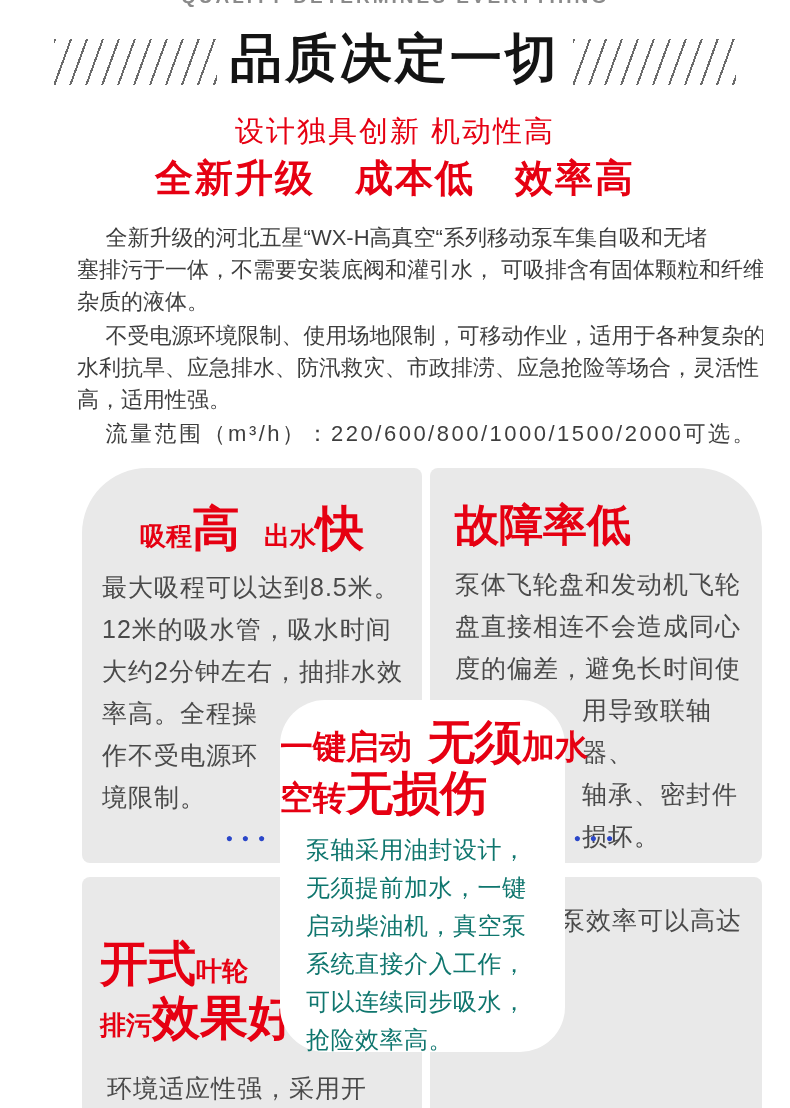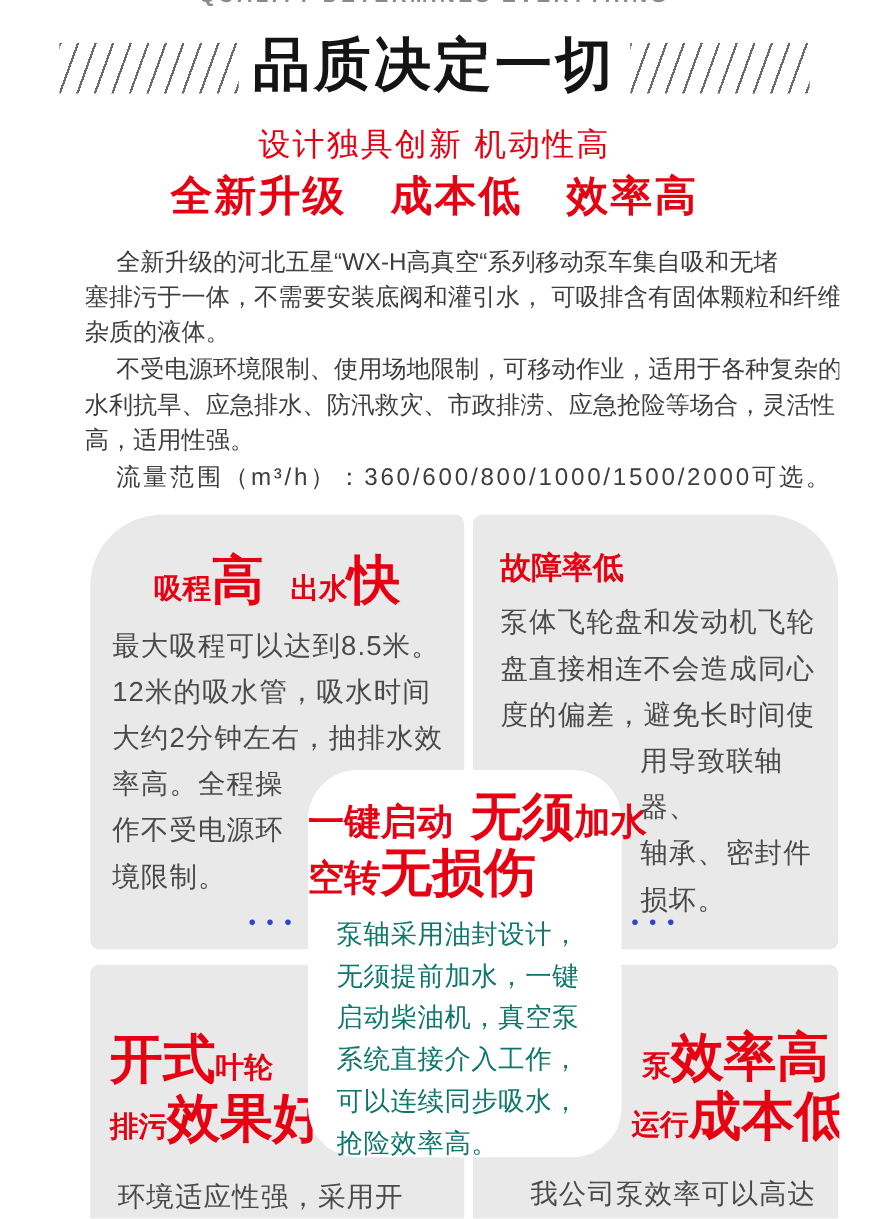--- a/index.html
+++ b/index.html
@@ -45,21 +45,21 @@
   .card-title{color:var(--accent_red);font-weight:bold;white-space:nowrap;line-height:1.12;}
   .ts{font-size:26px;}
   .tl{font-size:48px;}
   .gap{display:inline-block;width:24px;}
 
   .card-body{color:#4a4a4a;font-size:25px;line-height:42px;letter-spacing:1px;white-space:pre-line;}
 
   #card-suction .card-title{margin-top:34px;text-align:center;}
   #card-suction .card-body{margin:10px 0 0 20px;}
 
-  #card-failure .card-title{margin:32px 0 0 25px;font-size:28px;}
+  #card-failure .card-title{margin:32px 0 0 25px;font-size:44px;}
   #card-failure .card-body{margin:14px 0 0 25px;}
   #card-failure .indent{margin:0 0 0 152px;}
 
   #card-impeller .card-title{margin:60px 0 0 18px;}
   #card-impeller .card-body{margin:22px 0 0 25px;}
 
   #card-efficiency .card-title{margin:58px 0 0 144px;width:190px;text-align:center;}
   #card-efficiency .card-body{margin:22px 0 0 24px;text-indent:28px;}
 
   
@@ -94,21 +94,21 @@
   <div class="sub1">设计独具创新 机动性高</div>
   <div class="sub2">全新升级　成本低　效率高</div>
 
   <div class="intro">
     <p>全新升级的河北五星“WX-H高真空“系列移动泵车集自吸和无堵
 塞排污于一体，不需要安装底阀和灌引水， 可吸排含有固体颗粒和纤维
 杂质的液体。</p>
     <p>不受电源环境限制、使用场地限制，可移动作业，适用于各种复杂的
 水利抗旱、应急排水、防汛救灾、市政排涝、应急抢险等场合，灵活性
 高，适用性强。</p>
-    <p class="spaced">流量范围（m³/h）：360/600/800/1000/1500/2000可选。</p>
+    <p class="spaced">流量范围（m³/h）：220/600/800/1000/1500/2000可选。</p>
   </div>
 
   <div class="card" id="card-suction">
     <div class="card-title">
       <span class="ts">吸程</span><span class="tl">高</span><span class="gap"></span><span class="ts">出水</span><span class="tl">快</span>
     </div>
     <div class="card-body">最大吸程可以达到8.5米。
 12米的吸水管，吸水时间
 大约2分钟左右，抽排水效
 率高。全程操
@@ -128,24 +128,20 @@
 
   <div class="card" id="card-impeller">
     <div class="card-title">
       <span class="tl">开式</span><span class="ts">叶轮</span><br>
       <span class="ts">排污</span><span class="tl">效果好</span>
     </div>
     <div class="card-body">环境适应性强，采用开</div>
   </div>
 
   <div class="card" id="card-efficiency">
-    <div class="card-title">
-      <span class="ts">泵</span><span class="tl">效率高</span><br>
-      <span class="ts">运行</span><span class="tl">成本低</span>
-    </div>
     <div class="card-body">我公司泵效率可以高达</div>
   </div>
 
   <div class="dots" id="dots-left">●●●</div>
   <div class="dots" id="dots-right">●●●</div>
 
   <div class="center-card">
     <div class="center-title">
       <span class="ts">一键启动</span><span class="gap"></span><span class="tl">无须</span><span class="ts">加水</span><br>
       <span class="ts">空转</span><span class="tl">无损伤</span>

